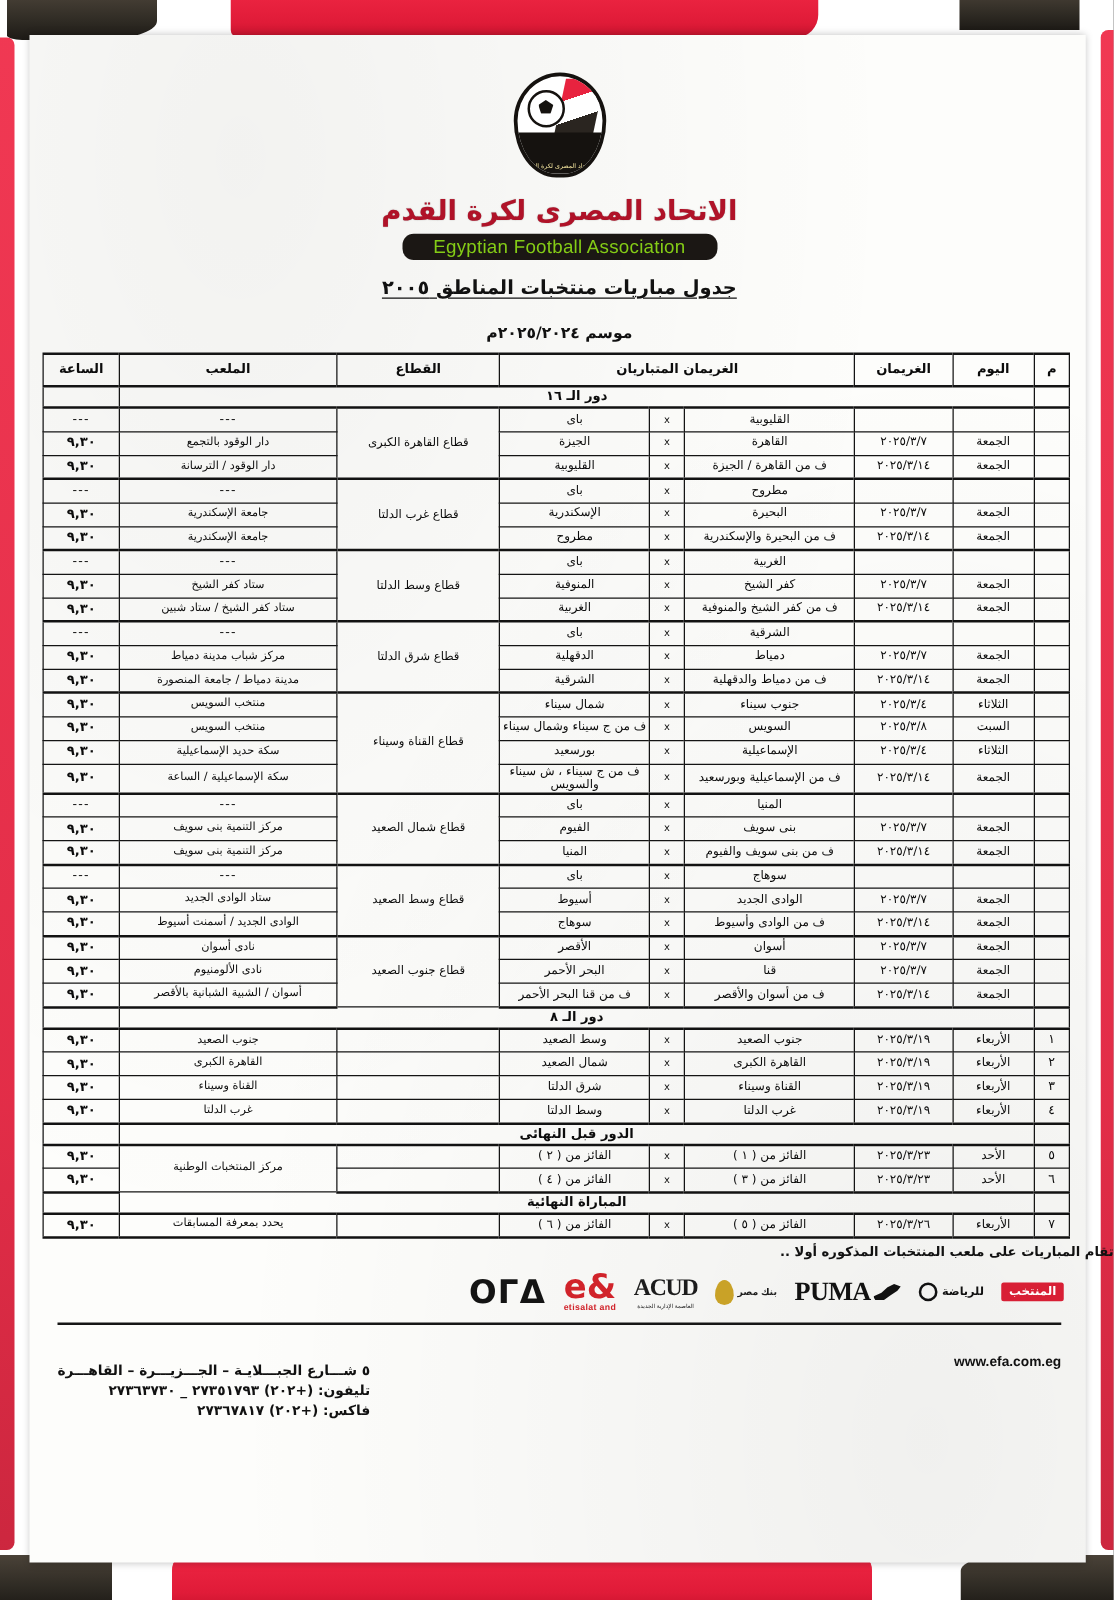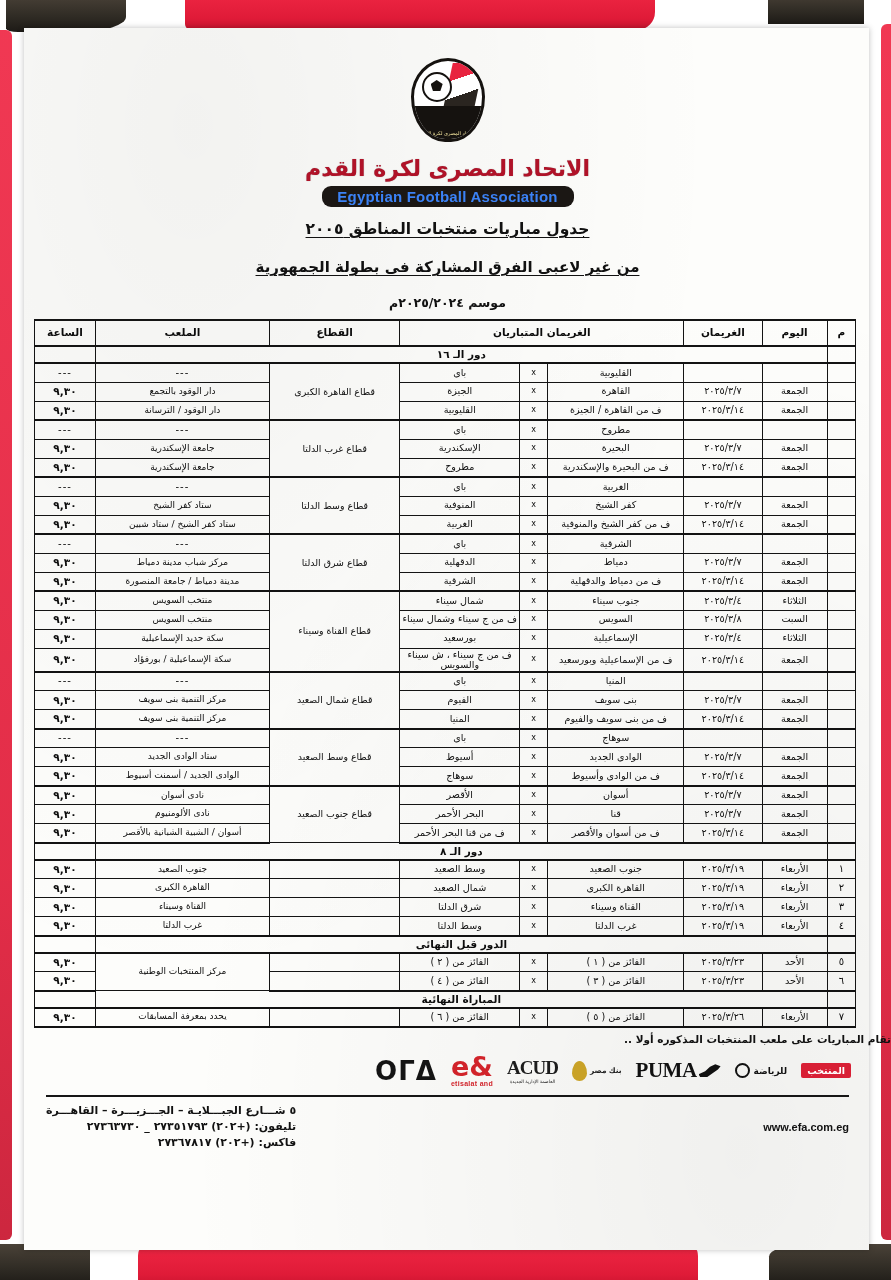--- a/index.html
+++ b/index.html
@@ -79,22 +79,22 @@
     font-family:"DejaVu Sans", sans-serif;
   }
 
   .t-ar-main {
     text-align:center; font-size:22px; font-weight:bold; color:#b01228;
     letter-spacing:.5px; margin-top: 10px;
     font-family:"DejaVu Sans","Liberation Sans",sans-serif;
     text-shadow: 0 0 1px rgba(0,0,0,.35);
   }
   .t-en-band {
-    margin: 5px auto 0; width: 252px; background:#1b1714; color:#3b82f6;
-    font-size:15px; font-weight:bold; text-align:center;
+    margin: 5px auto 0; width: 252px; background:#1b1714; color:#84cc16;
+    font-size:15px; font-weight:normal; text-align:center;
     padding: 2px 8px; border-radius: 9px;
     font-family:"Liberation Sans",sans-serif; letter-spacing:.2px;
     direction: ltr;
   }
   .t-sub1 {
     text-align:center; font-size:15.5px; font-weight:bold; color:#111;
     margin-top:13px; text-decoration: underline; text-underline-offset:3px;
     font-family:"DejaVu Sans",sans-serif;
   }
   .t-sub2 {
@@ -209,21 +209,21 @@
 
   .contact {
     display:flex; justify-content: space-between; align-items: flex-start;
     padding: 6px 42px 0;
   }
   .c-en { direction: ltr; text-align:left; font-size: 10.5px; font-weight:bold;
     color:#111; line-height: 1.45; font-family:"Liberation Sans",sans-serif; }
   .c-web { font-size: 11px; font-weight:bold; color:#111; direction:ltr;
     padding-top: 18px; font-family:"Liberation Sans",sans-serif;}
   .c-ar { font-size: 11px; font-weight:bold; color:#111;
-    line-height:1.45; font-family:"DejaVu Sans",sans-serif; }
+    line-height:1.45; font-family:"DejaVu Sans",sans-serif;margin-top:23px; }
 </style>
 </head>
 <body>
 
 <div id="scan">
   <div class="edge-dark" style="left:6px;top:-6px;width:120px;height:38px;border-radius:0 0 40% 10%;"></div>
   <div class="edge-red" style="left:185px;top:-10px;width:470px;height:40px;border-radius:0 0 18px 6px;"></div>
   <div class="edge-dark" style="left:768px;top:-8px;width:96px;height:32px;"></div>
   <div class="edge-red" style="left:138px;bottom:-8px;width:560px;height:46px;border-radius:14px 14px 0 0;"></div>
   <div class="edge-dark" style="left:-6px;bottom:-6px;width:96px;height:42px;"></div>
@@ -243,21 +243,20 @@
         <div class="crest-ball"></div>
         <div class="crest-base"></div>
         <div class="crest-txt">الاتحاد المصرى لكرة القدم</div>
       </div>
     </div>
   </div>
 
   <div class="t-ar-main">الاتحاد المصرى لكرة القدم</div>
   <div class="t-en-band">Egyptian Football Association</div>
   <div class="t-sub1">جدول مباريات منتخبات المناطق ٢٠٠٥</div>
-  <div class="t-sub2">من غير لاعبى الفرق المشاركة فى بطولة الجمهورية</div>
   <div class="t-season">موسم ٢٠٢٥/٢٠٢٤م</div>
 
   <div class="tbl-wrap">
     <table class="sched">
       <colgroup>
         <col class="c-m">
           <col class="c-day">
           <col class="c-date">
         <col class="c-ta">
           <col class="c-vs">
@@ -438,21 +437,21 @@
             <td class="cell venue">سكة حديد الإسماعيلية</td>
             <td class="cell time">٩,٣٠</td>
           </tr>
           <tr class="sec-last">
             <td class="cell num"></td>
             <td class="cell day">الجمعة</td>
             <td class="cell date">٢٠٢٥/٣/١٤</td>
             <td class="cell team tiny">ف من الإسماعيلية وبورسعيد</td>
             <td class="vs">x</td>
             <td class="cell team tiny">ف من ج سيناء ، ش سيناء والسويس</td>
-            <td class="cell venue tiny">سكة الإسماعيلية / بورفؤاد</td>
+            <td class="cell venue tiny">سكة الإسماعيلية / الساعة</td>
             <td class="cell time">٩,٣٠</td>
           </tr>
           <tr class="sec-first">
             <td class="cell num"></td>
             <td class="cell day"></td>
             <td class="cell date"></td>
             <td class="cell team">المنيا</td>
             <td class="vs">x</td>
             <td class="cell team">باى</td>
             <td class="cell sector" rowspan="3">قطاع شمال الصعيد</td>

